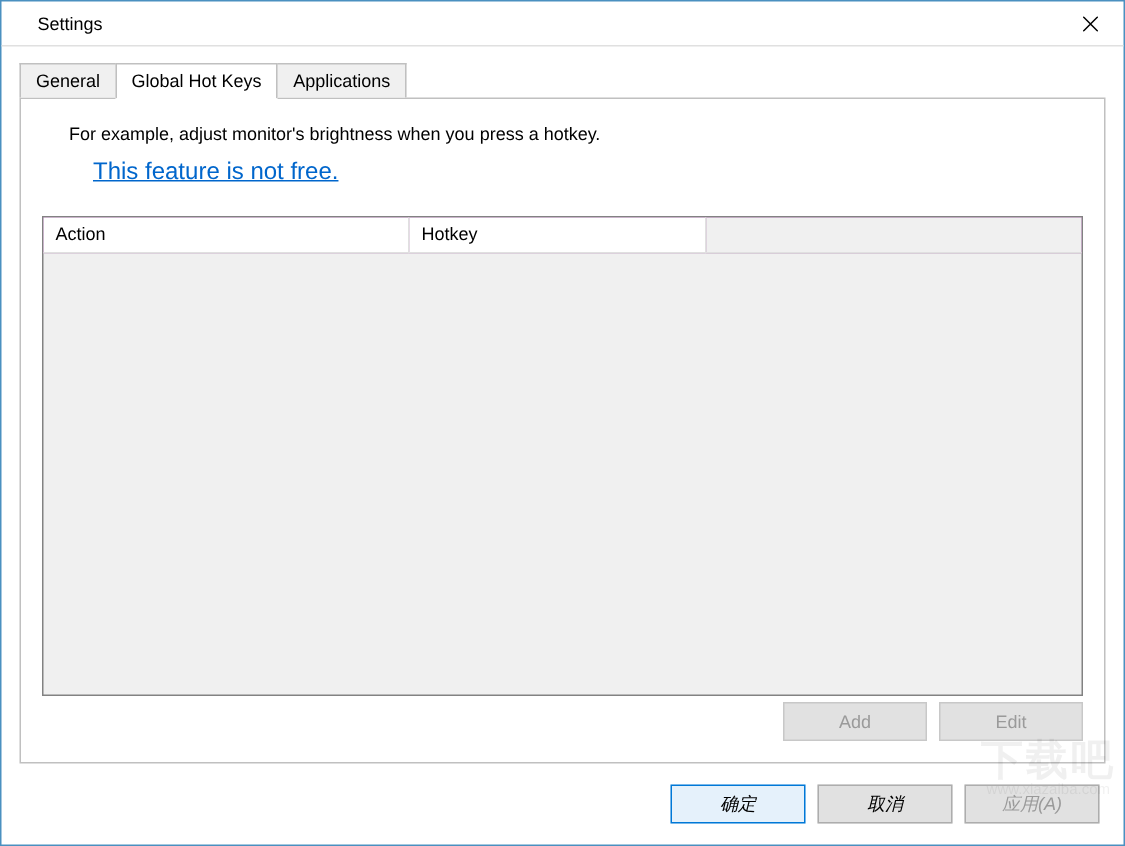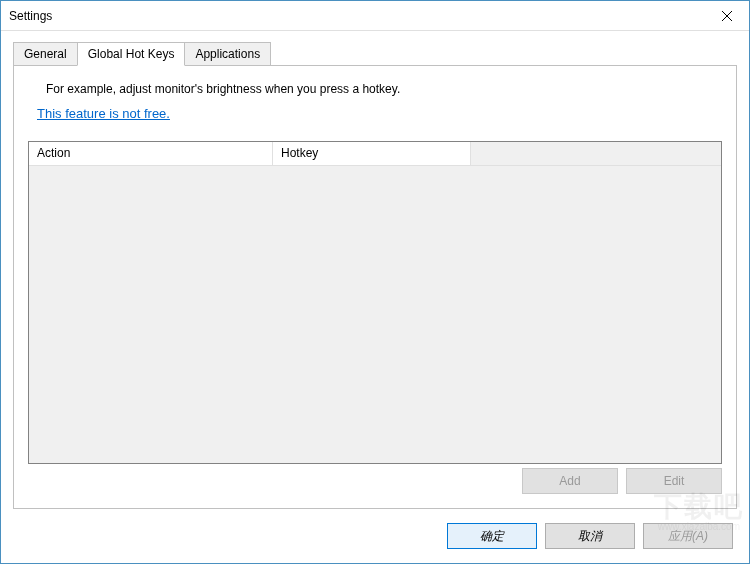--- a/index.html
+++ b/index.html
@@ -17,21 +17,21 @@
       height: 564px;
       border: 1px solid #4a90c0;
       background: #fff;
       display: flex;
       flex-direction: column;
     }
     .titlebar {
       height: 30px;
       display: flex;
       align-items: center;
-      padding-left: 8px;
+      padding-left: 24px;
       border-bottom: 1px solid #e0e0e0;
     }
     .titlebar .title {
       font-size: 12px;
       color: #000;
       flex: 1;
     }
     .titlebar .close-btn {
       width: 45px;
       height: 29px;
@@ -92,24 +92,24 @@
       font-size: 12px;
       color: #000;
     }
     .description {
       font-size: 12px;
       color: #000;
       margin-left: 18px;
       margin-bottom: 10px;
     }
     .link {
-      font-size: 13px;
+      font-size: 16px;
       color: #0066cc;
       text-decoration: underline;
-      margin-left: 9px;
+      margin-left: 34px;
       margin-bottom: 20px;
       cursor: pointer;
       display: inline-block;
     }
     .table-wrap {
       border: 1px solid #828282;
       flex: 1;
       background: #f0f0f0;
       min-height: 200px;
     }

